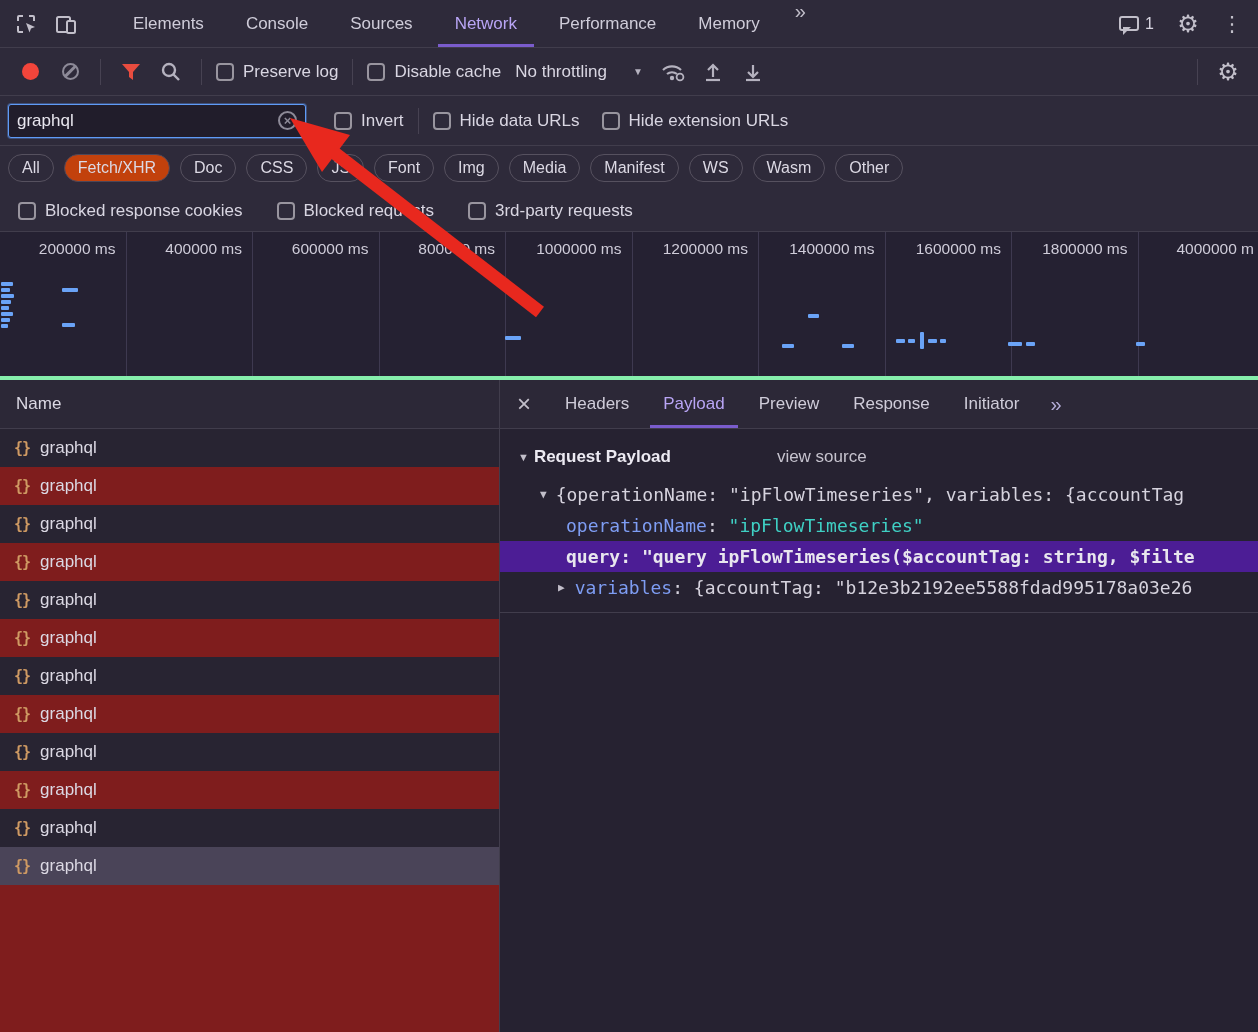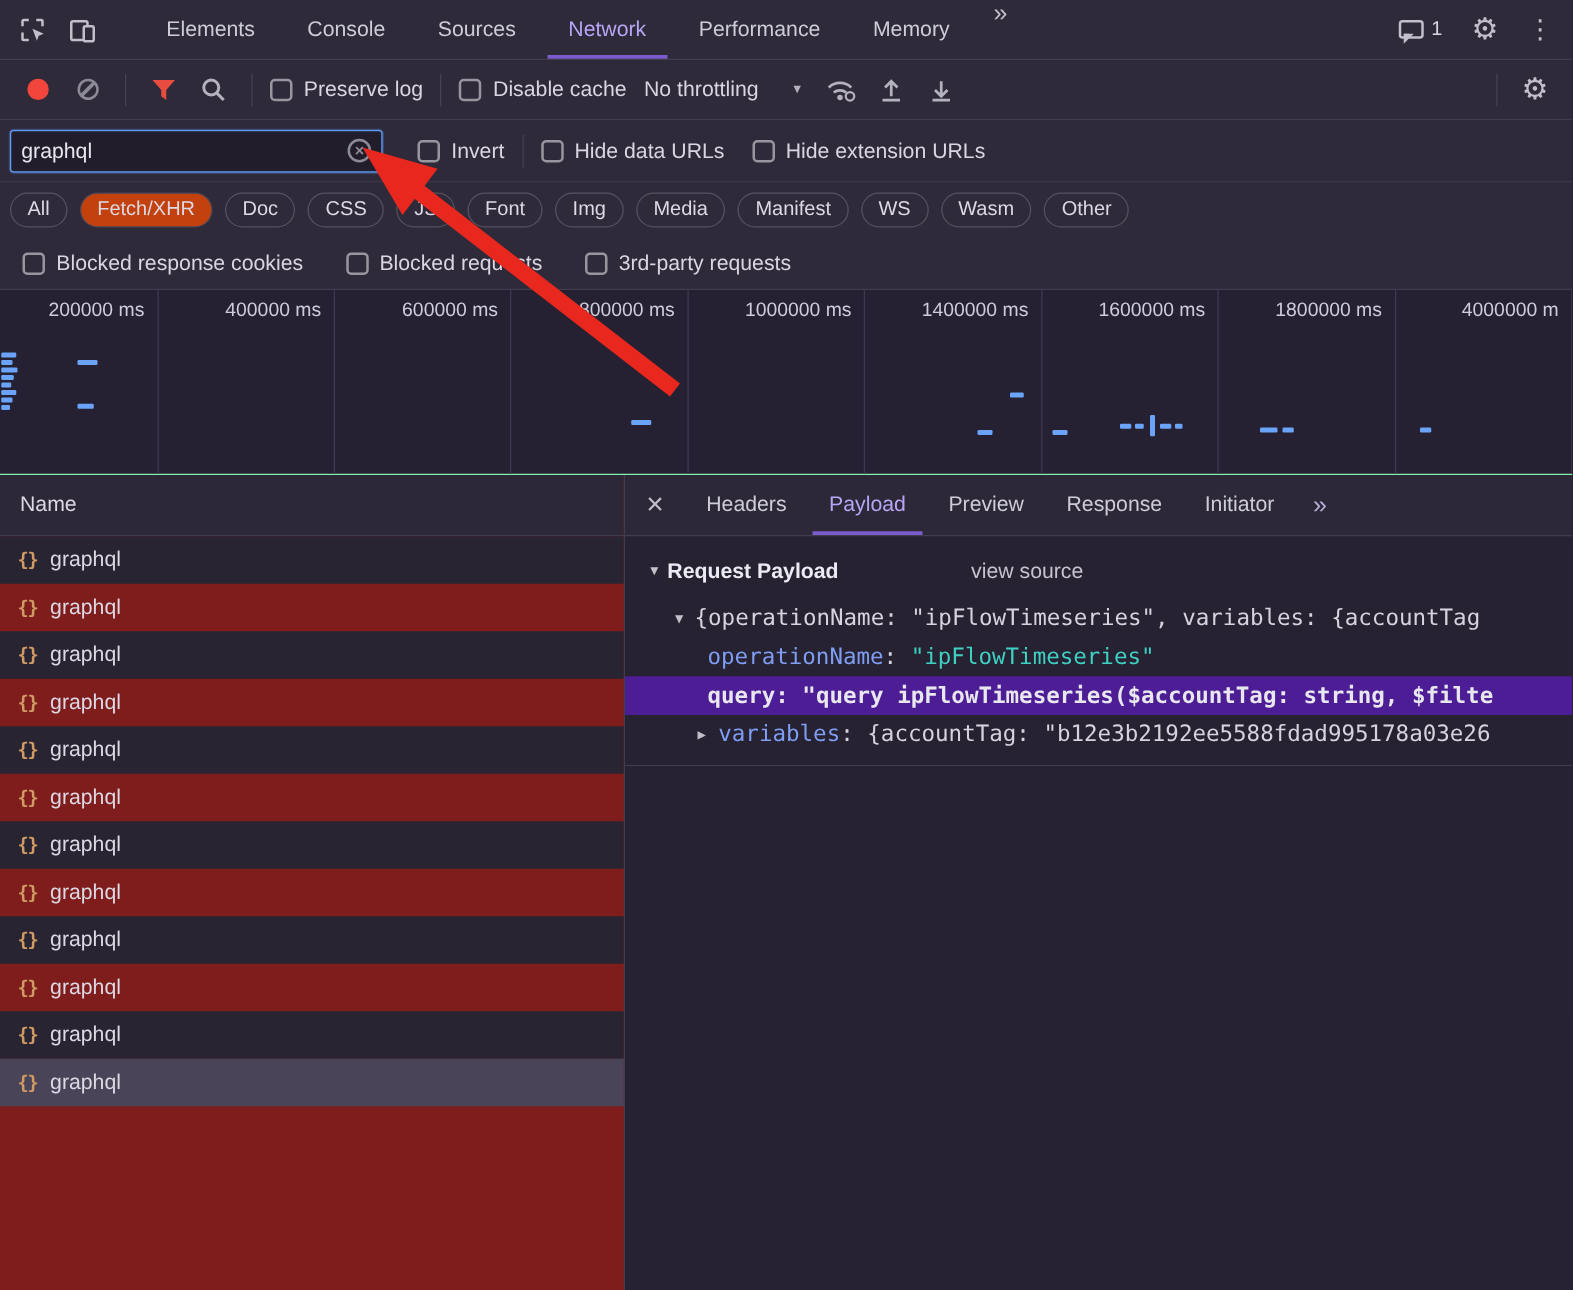--- a/index.html
+++ b/index.html
@@ -41,21 +41,21 @@
   .filter-input-wrap { width:298px; height:34px; background:#211d2b; border:1px solid #5f9bf7; box-shadow:0 0 0 1px rgba(95,155,247,.35); border-radius:3px; display:flex; align-items:center; padding:0 8px; }
   .filter-input-wrap input { flex:1; min-width:0; background:transparent; border:none; outline:none; color:#e8e6ee; font-size:17px; font-family:inherit; }
   .clear-btn { width:19px; height:19px; border-radius:50%; border:2px solid #8d8a98; color:#8d8a98; display:flex; align-items:center; justify-content:center; font-size:13px; font-weight:bold; line-height:1; }
   
   .chips-row { height:44px; background:#2e2a3a; display:flex; align-items:center; gap:10px; padding:0 8px; }
   .chip { padding:4px 13px; border:1px solid #56515f; border-radius:16px; font-size:16px; color:#dcd9e4; white-space:nowrap; }
   .chip.selected { background:#c2410c; border-color:#4c4759; }
   
   .adv-row { height:42px; background:#2e2a3a; border-bottom:1px solid #413d4c; display:flex; align-items:center; gap:26px; padding:0 14px; font-size:17px; }
   
-  .timeline { height:148px; background:#252132; border-bottom:1px solid #86efac; position:relative; display:flex; overflow:hidden;justify-content:space-between; }
+  .timeline { height:148px; background:#252132; border-bottom:4px solid #86efac; position:relative; display:flex; overflow:hidden; }
   .tl-col { flex:0 0 126.5px; border-right:1px solid #3e3950; font-size:15.5px; color:#cfccd9; text-align:right; padding:8px 10px 0 0; }
   .wbar { position:absolute; background:#6aa3f7; border-radius:1px; }
   
   .split { display:flex; height:652px; }
   .requests { width:500px; flex:0 0 500px; border-right:1px solid #413d4c; background:#7f1d1d; display:flex; flex-direction:column; }
   .req-header { height:49px; background:#2c2837; border-bottom:1px solid #413d4c; display:flex; align-items:center; padding-left:16px; font-size:17px; color:#dcd9e4; flex:0 0 auto; }
   .req-row { height:38px; flex:0 0 38px; display:flex; align-items:center; padding-left:14px; gap:10px; font-size:17px; color:#dcd9e4; }
   .req-row.alt { background:#282432; }
   .req-row.selected { background:#4a4458; }
   .braces { color:#cf9a63; font-family:"DejaVu Sans Mono", monospace; font-size:15px; font-weight:bold; letter-spacing:-1px; }
@@ -237,20 +237,21 @@
     <span>3rd-party requests</span>
   </div>
 </div>
 
 <div class="timeline">
   <div class="tl-col"><span>200000 ms</span></div>
   <div class="tl-col"><span>400000 ms</span></div>
   <div class="tl-col"><span>600000 ms</span></div>
   <div class="tl-col"><span>800000 ms</span></div>
   <div class="tl-col"><span>1000000 ms</span></div>
+  <div class="tl-col"><span>1200000 ms</span></div>
   <div class="tl-col"><span>1400000 ms</span></div>
   <div class="tl-col"><span>1600000 ms</span></div>
   <div class="tl-col"><span>1800000 ms</span></div>
   <div class="tl-col"><span>4000000 m</span></div>
   <div style="position:absolute;inset:0;">
       <div class="wbar" style="left: 1px; top: 50px; width: 12px; height: 4px;"></div>
       <div class="wbar" style="left: 1px; top: 56px; width: 9px; height: 4px;"></div>
       <div class="wbar" style="left: 1px; top: 62px; width: 13px; height: 4px;"></div>
       <div class="wbar" style="left: 1px; top: 68px; width: 10px; height: 4px;"></div>
       <div class="wbar" style="left: 1px; top: 74px; width: 8px; height: 4px;"></div>

